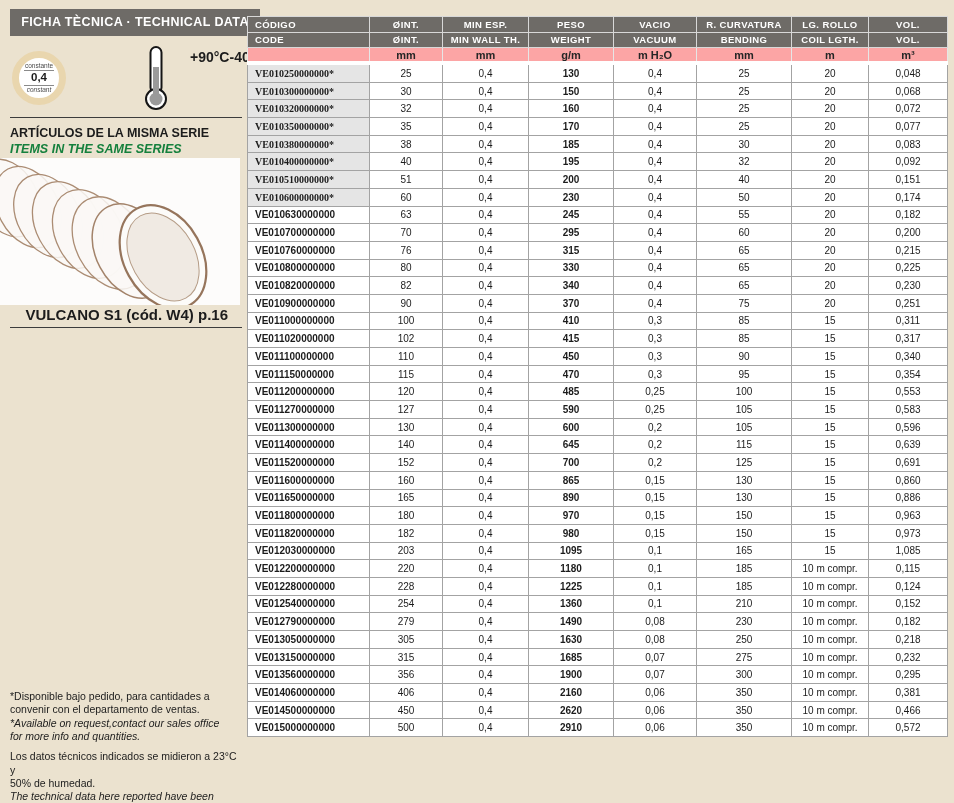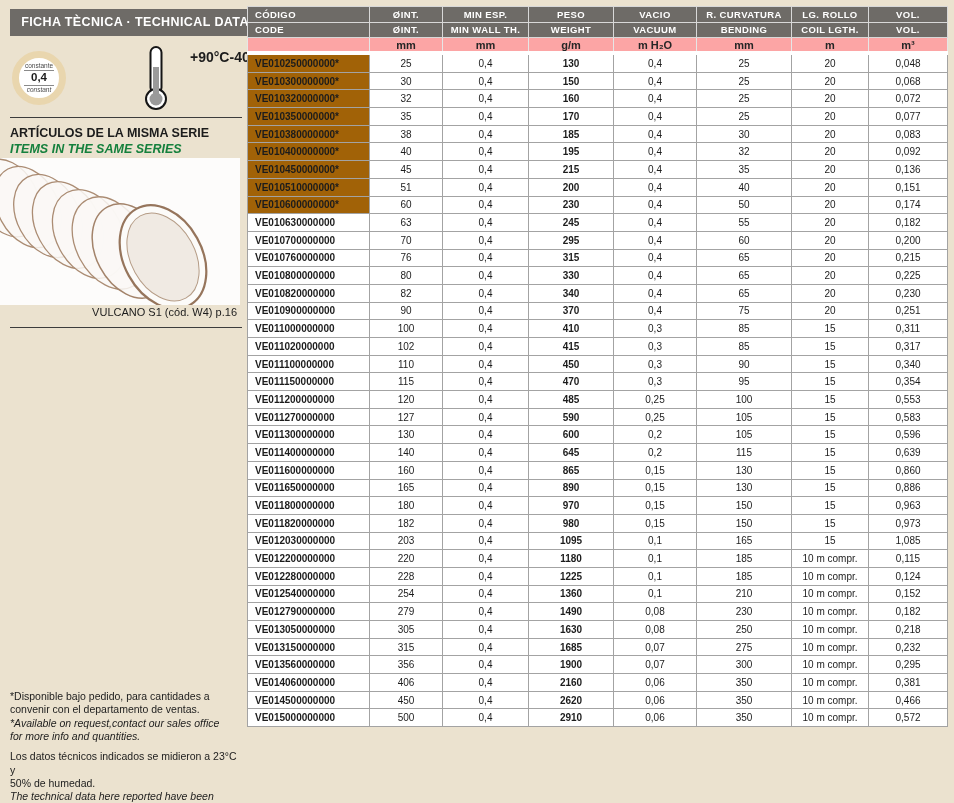--- a/index.html
+++ b/index.html
@@ -32,29 +32,29 @@
   .temp-labels { width:52px; height:58px; display:flex; flex-direction:row;
     justify-content:flex-start; margin-left:20px; }
   .temp-labels span { font-weight:bold; font-size:14px; }
   .rule { position:absolute; left:10px; width:232px; border-top:1px solid #3c3c3c; }
   .rule1 { top:117px; }
   .rule2 { top:327px; }
   .series-head { position:absolute; left:10px; top:126px; line-height:1.25; }
   .series-es { font-weight:bold; font-size:12.5px; }
   .series-en { font-weight:bold; font-style:italic; font-size:12.5px; color:#15803d; }
   .hose-figure { position:absolute; left:0; top:158px; width:240px; height:147px; background:#fdfcfb; }
-  .vulcano { position:absolute; left:9px; top:306px; width:228px; text-align:right;
-    font-weight:normal; font-size:11px; }
+  .vulcano { position:absolute; left:0; top:306px; width:228px; text-align:right;
+    font-weight:bold; font-size:15px; }
   .footnotes { position:absolute; left:10px; top:690px; width:234px;
     font-size:10.5px; line-height:1.27; }
   .footnotes p { margin:0; white-space:pre-line; }
   .fn-en { font-style:italic; }
   .fn-gap { margin-top:7px !important; }
   
-  .table-area { position:absolute; left:247px; top:6px; }
+  .table-area { position:absolute; left:247px; top:16px; }
   table { border-collapse:collapse; table-layout:fixed; background:#fff;
     border:1px solid #7d7d7d; }
   col.c-code{width:122px;} col.c-int{width:73px;} col.c-wall{width:86px;}
   col.c-weight{width:85px;} col.c-vacuum{width:83px;} col.c-bending{width:95px;}
   col.c-coil{width:77px;} col.c-vol{width:79px;}
   thead tr.dark th {
     background:#6e6b67; color:#fff; font-size:9.5px; font-weight:bold;
     letter-spacing:.4px; height:14.5px; padding:0; text-align:center;
     border:1px solid #d8d8d8;
   }
@@ -63,21 +63,21 @@
     background:#fca5a5; color:#262626; font-size:11px; font-weight:bold;
     height:13px; padding:0; text-align:center;
     border:1px solid #e6e6e6; border-bottom:4px solid #ffffff;
   }
   tbody td {
     height:16.7px; padding:0; font-size:10px; text-align:center;
     border:1px solid #a3a3a3; background:#fff; overflow:hidden; white-space:nowrap;
   }
   tbody td.col-code { text-align:left; padding-left:7px; font-weight:bold; }
   tbody td.col-weight { font-weight:bold; }
-  tbody td.starred { background:#a16207; }
+  tbody td.starred { background:#e5e5e5;font-family:Liberation Serif, serif; }
 </style>
 </head>
 <body>
 
 <aside class="sidebar">
 
   <div class="title-box">FICHA TÈCNICA · TECHNICAL DATA</div>
 
   <div class="spec-row">
     <div class="constant-badge">
@@ -237,30 +237,20 @@
           <td class="col-code starred">VE010400000000*</td>
           <td class="col-int">40</td>
           <td class="col-wall">0,4</td>
           <td class="col-weight">195</td>
           <td class="col-vacuum">0,4</td>
           <td class="col-bending">32</td>
           <td class="col-coil">20</td>
           <td class="col-vol">0,092</td>
         </tr>
         <tr>
-          <td class="col-code starred">VE010450000000*</td>
-          <td class="col-int">45</td>
-          <td class="col-wall">0,4</td>
-          <td class="col-weight">215</td>
-          <td class="col-vacuum">0,4</td>
-          <td class="col-bending">35</td>
-          <td class="col-coil">20</td>
-          <td class="col-vol">0,136</td>
-        </tr>
-        <tr>
           <td class="col-code starred">VE010510000000*</td>
           <td class="col-int">51</td>
           <td class="col-wall">0,4</td>
           <td class="col-weight">200</td>
           <td class="col-vacuum">0,4</td>
           <td class="col-bending">40</td>
           <td class="col-coil">20</td>
           <td class="col-vol">0,151</td>
         </tr>
         <tr>
@@ -407,20 +397,30 @@
           <td class="col-code">VE011400000000</td>
           <td class="col-int">140</td>
           <td class="col-wall">0,4</td>
           <td class="col-weight">645</td>
           <td class="col-vacuum">0,2</td>
           <td class="col-bending">115</td>
           <td class="col-coil">15</td>
           <td class="col-vol">0,639</td>
         </tr>
         <tr>
+          <td class="col-code">VE011520000000</td>
+          <td class="col-int">152</td>
+          <td class="col-wall">0,4</td>
+          <td class="col-weight">700</td>
+          <td class="col-vacuum">0,2</td>
+          <td class="col-bending">125</td>
+          <td class="col-coil">15</td>
+          <td class="col-vol">0,691</td>
+        </tr>
+        <tr>
           <td class="col-code">VE011600000000</td>
           <td class="col-int">160</td>
           <td class="col-wall">0,4</td>
           <td class="col-weight">865</td>
           <td class="col-vacuum">0,15</td>
           <td class="col-bending">130</td>
           <td class="col-coil">15</td>
           <td class="col-vol">0,860</td>
         </tr>
         <tr>

